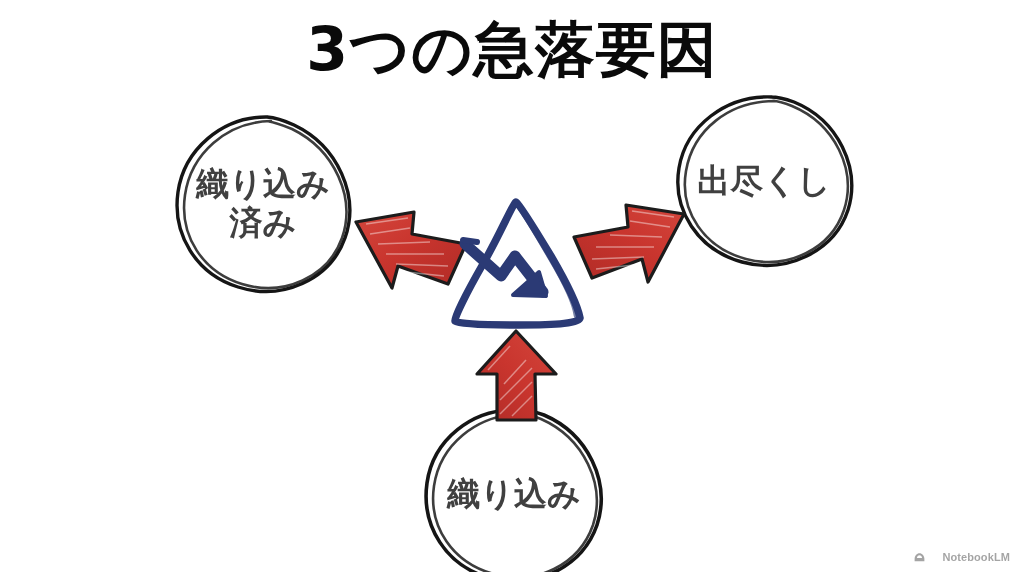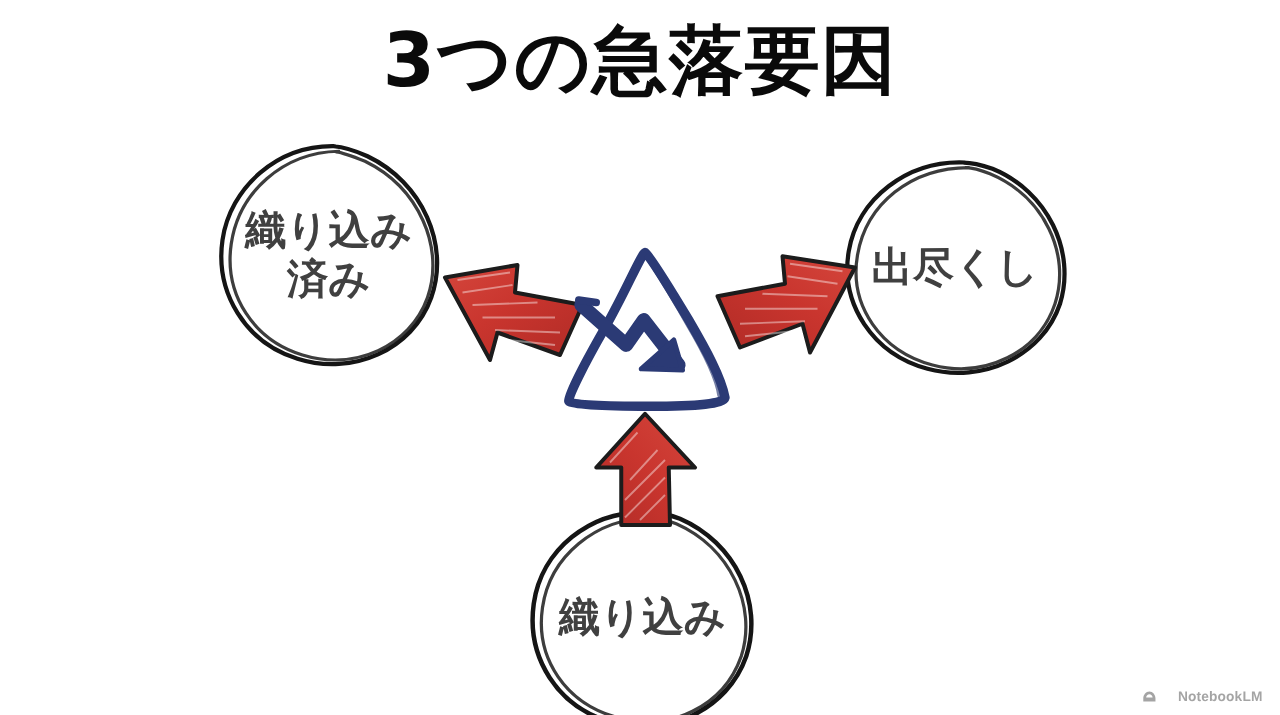--- a/index.html
+++ b/index.html
@@ -65,21 +65,21 @@
   #node-hedged {
     left: 170px;
     top: 112px;
     width: 186px;
     height: 184px;
   }
   #node-hedged .label { font-size: 33px; }
 
   #node-exhausted {
     left: 668px;
-    top: 125px;
+    top: 92px;
     width: 192px;
     height: 178px;
   }
   #node-exhausted .label { font-size: 33px; }
 
   #node-valuation {
     left: 418px;
     top: 404px;
     width: 192px;
     height: 180px;
@@ -102,21 +102,21 @@
     width: 140px;
     height: 148px;
   }
 
   
   #watermark {
     position: absolute;
     right: 14px;
     bottom: 8px;
     display: flex;
-    align-items: center;
+    align-items: flex-start;
     gap: 16px;
     opacity: 0.55;
   }
   #watermark .wm-text {
     font-size: 11px;
     font-weight: 600;
     color: #5b5b5b;
     letter-spacing: 0.1px;
     font-family: "Liberation Sans", sans-serif;
   }

